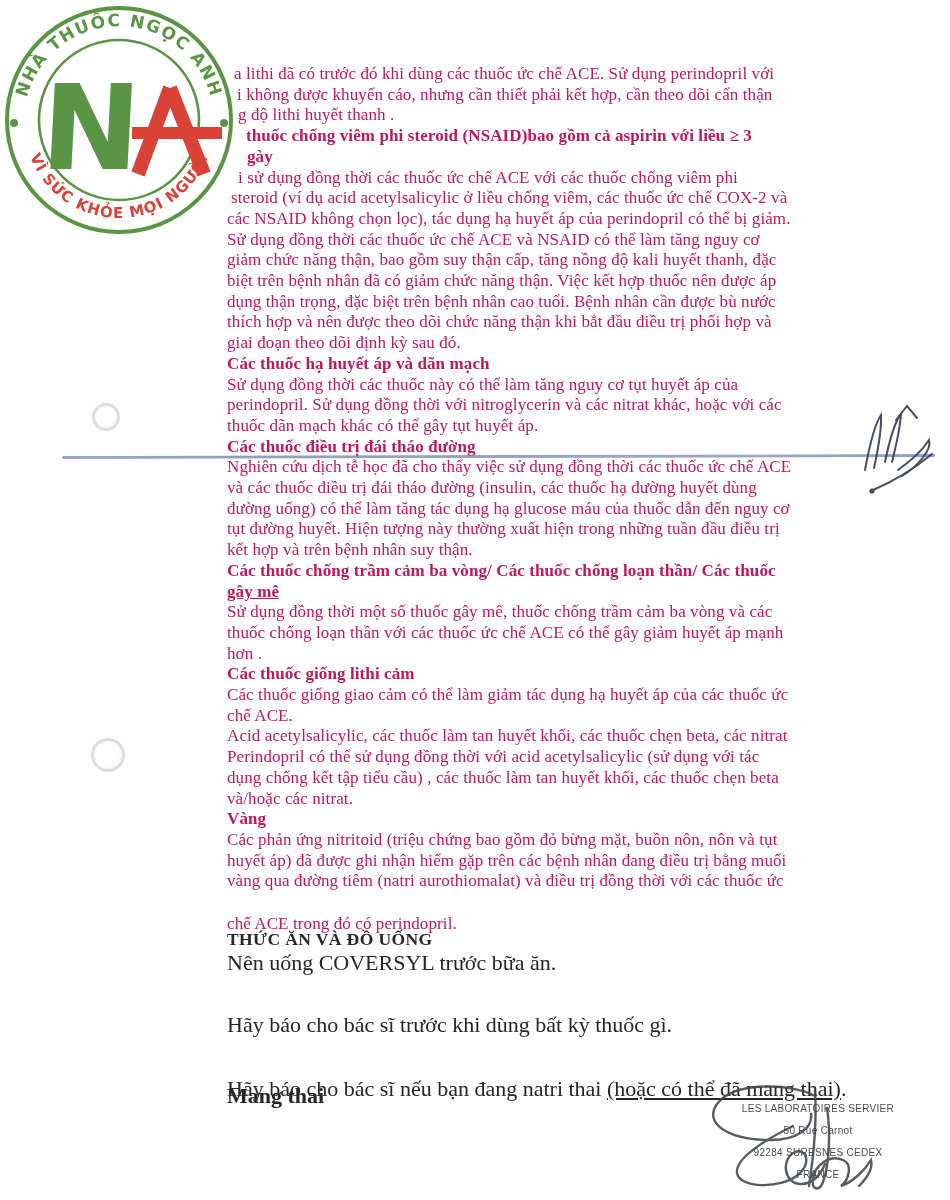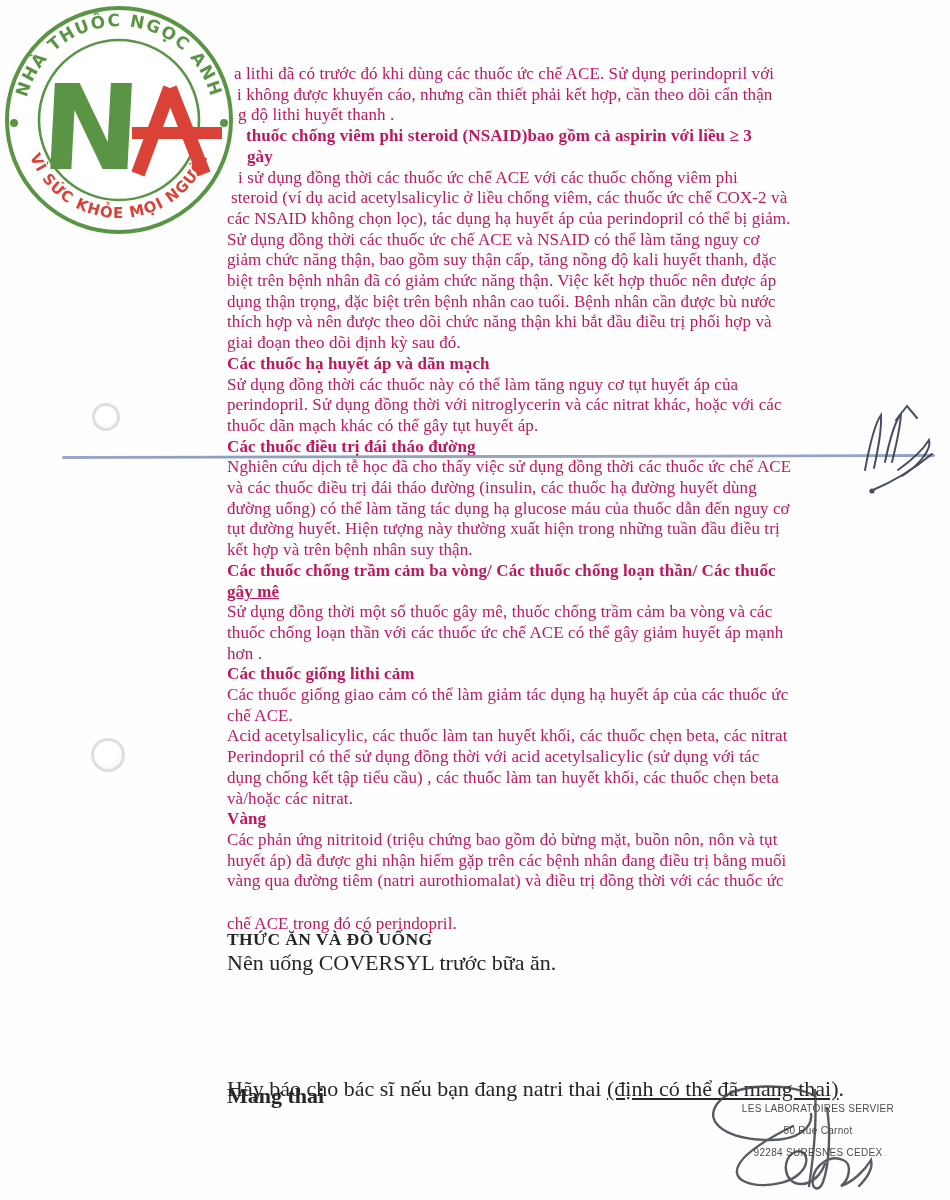--- a/index.html
+++ b/index.html
@@ -98,29 +98,31 @@
       <circle cx="32" cy="93" r="2.6" fill="#333c50" stroke="none"></circle>
     </g>
   </svg>
 
   <div class="hole hole1"></div>
   <div class="hole hole2"></div>
 
   <div class="sec head" style="top:929px;">THỨC ĂN VÀ ĐỒ UỐNG</div>
   <div class="sec" style="top:952px;">Nên uống COVERSYL trước bữa ăn.</div>
 
+  <div class="sec" style="top:1014px;">Hãy báo cho bác sĩ trước khi dùng bất kỳ thuốc gì.</div>
   <div class="sec subhead" style="top:1057px;">Mang thai</div>
   <div class="sec" style="top:1078px;">
-    <span>Hãy báo cho bác sĩ nếu bạn đang natri thai </span><span class="u">(định có thể đã mang thai)</span><span>.</span>
+    <span>Hãy báo cho bác sĩ nếu bạn đang natri thai </span><span class="u">(hoặc có thể đã mang thai)</span><span>.</span>
   </div>
 
   <div class="addr">
     <div>LES LABORATOIRES SERVIER</div>
     <div>50 Rue Carnot</div>
     <div>92284 SURESNES CEDEX</div>
+    <div>FRANCE</div>
   </div>
 
   <svg class="overlay" style="left:695px;top:1078px;" width="250" height="122" viewBox="0 0 250 122">
     <g fill="none" stroke="#41464d" stroke-width="2.4" stroke-linecap="round" opacity="0.88">
       <path d="M 120 18 C 100 6 40 2 22 26 C 8 46 34 62 76 62 C 102 62 118 50 116 36"></path>
       <path d="M 98 48 C 70 62 40 80 42 95 C 44 110 86 112 104 96 C 116 85 112 70 100 74 C 86 80 88 106 106 106 C 118 106 126 96 130 86"></path>
       <path d="M 120 12 C 122 44 118 82 114 108"></path>
       <path d="M 132 30 C 136 55 134 88 128 104 C 124 114 116 112 118 100 C 120 88 134 76 148 82 C 158 86 154 102 146 108 C 158 104 170 92 176 82 C 178 90 172 100 164 108"></path>
     </g>
   </svg>

